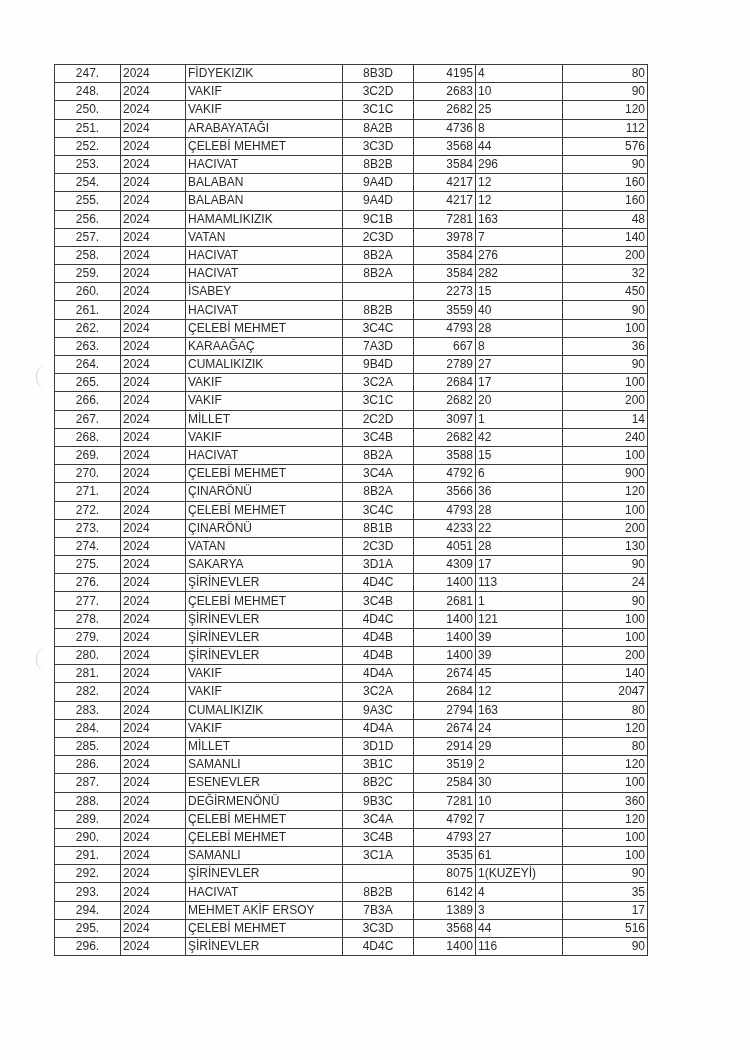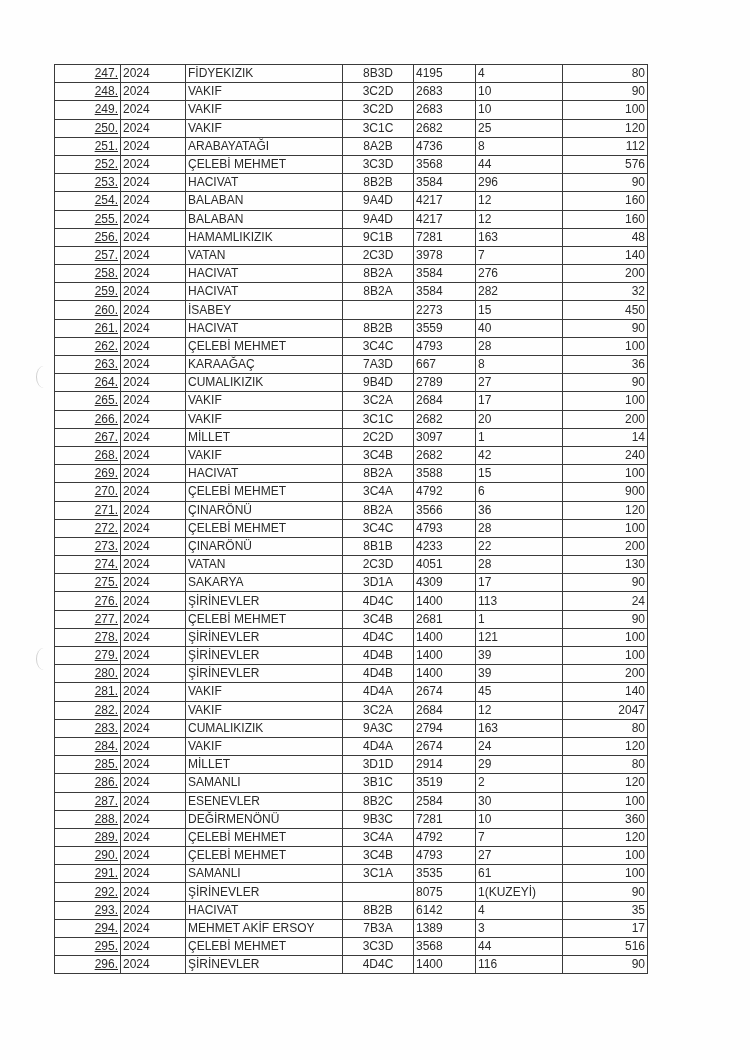--- a/index.html
+++ b/index.html
@@ -9,25 +9,25 @@
     position: absolute; left: 54px; top: 64px;
     border-collapse: collapse;
     font-family: "Liberation Sans", sans-serif;
     font-size: 12px; color: #2a2a2a;
   }
   table.records td {
     border: 1.2px solid #3a3a3a;
     height: 17.2px; padding: 0 2px; line-height: 17px;
     white-space: nowrap; overflow: hidden;
   }
-  td.c-no { width: 61px; text-align: right; text-decoration: underline; }
+  td.c-no { width: 61px; text-align: center; }
   td.c-yr { width: 60px; text-align: left; }
   td.c-mh { width: 152px; text-align: left; }
   td.c-pf { width: 66px; text-align: center; }
-  td.c-ad { width: 57px; text-align: left; }
+  td.c-ad { width: 57px; text-align: right; }
   td.c-pa { width: 82px; text-align: left; }
   td.c-m2 { width: 80px; text-align: right; }
   .margin-mark {
     position: absolute; width: 14px; height: 22px;
     border-left: 1.5px solid #d0d0d0; border-radius: 50%;
   }
 </style>
 </head>
 <body>
 
@@ -49,29 +49,20 @@
         <tr>
           <td class="c-no">248.</td>
           <td class="c-yr">2024</td>
           <td class="c-mh">VAKIF</td>
           <td class="c-pf">3C2D</td>
           <td class="c-ad">2683</td>
           <td class="c-pa">10</td>
           <td class="c-m2">90</td>
         </tr>
         <tr>
-          <td class="c-no">249.</td>
-          <td class="c-yr">2024</td>
-          <td class="c-mh">VAKIF</td>
-          <td class="c-pf">3C2D</td>
-          <td class="c-ad">2683</td>
-          <td class="c-pa">10</td>
-          <td class="c-m2">100</td>
-        </tr>
-        <tr>
           <td class="c-no">250.</td>
           <td class="c-yr">2024</td>
           <td class="c-mh">VAKIF</td>
           <td class="c-pf">3C1C</td>
           <td class="c-ad">2682</td>
           <td class="c-pa">25</td>
           <td class="c-m2">120</td>
         </tr>
         <tr>
           <td class="c-no">251.</td>

